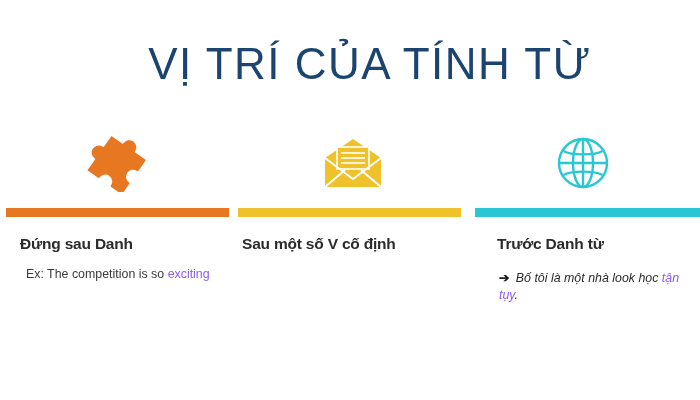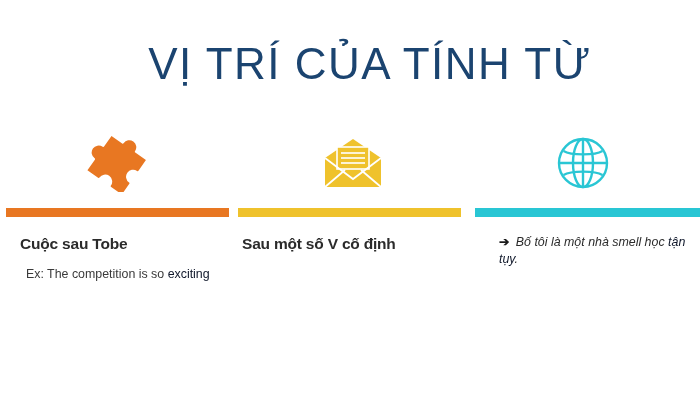--- a/index.html
+++ b/index.html
@@ -88,21 +88,21 @@
   .body-text {
     font-size: 12.4px;
     line-height: 16.5px;
     color: #3a3a3a;
     margin-top: 13px;
   }
   .col-1 .body-text { margin-left: 20px; width: 190px; }
   .col-2 .body-text { margin-left: 14px; width: 200px; }
   .col-3 .body-text { margin-left: 24px; width: 190px; }
 
-  .red { color: #0f172a; }
+  .red { color: #8b5cf6; }
   .trans {
     font-size: 12.4px;
     line-height: 17px;
     color: #2b2b2b;
     font-style: italic;
     margin-top: 17px;
   }
   .col-1 .trans { margin-left: 20px; width: 195px; }
   .col-3 .trans { margin-left: 24px; width: 195px; }
   .arrow {
@@ -125,21 +125,21 @@
       <div class="icon-wrap">
         <svg width="64" height="58" viewBox="0 0 64 58" aria-hidden="true">
           <g transform="rotate(35 32 29)">
             <path d="M12 10 h13 a1 1 0 0 0 1 -1 a7 7 0 1 1 14 0 a1 1 0 0 0 1 1 h13 v13 a1 1 0 0 1 -1 1
                      a7 7 0 1 0 0 14 a1 1 0 0 1 1 1 v13 h-13 a1 1 0 0 1 -1 -1 a7 7 0 1 0 -14 0
                      a1 1 0 0 1 -1 1 h-13 v-13 a1 1 0 0 0 -1 -1 a7 7 0 1 1 0 -14 a1 1 0 0 0 1 -1 z" fill="#e87722"></path>
           </g>
         </svg>
       </div>
       <div class="bar" style="background:#e87722"></div>
-      <div class="heading">Cuộc sau Tobe</div>
+      <div class="heading">Đứng sau Danh</div>
       <div class="body-text">
         <span>Ex: The  competition is so </span><span class="red">exciting</span><span></span>
       </div>
     </div>
 
     <div class="col col-2">
       <div class="icon-wrap">
         <svg width="58" height="52" viewBox="0 0 58 52" aria-hidden="true">
           <path d="M29 2 L57 21 L57 50 L1 50 L1 21 Z" fill="#efc22c"></path>
           <rect x="13" y="10" width="32" height="22" fill="#efc22c" stroke="#ffffff" stroke-width="1.6"></rect>
@@ -162,19 +162,20 @@
             <circle cx="27" cy="27" r="24"></circle>
             <ellipse cx="27" cy="27" rx="10" ry="24"></ellipse>
             <line x1="27" y1="3" x2="27" y2="51"></line>
             <line x1="3" y1="27" x2="51" y2="27"></line>
             <path d="M7.5 15 C15 19.5, 39 19.5, 46.5 15"></path>
             <path d="M7.5 39 C15 34.5, 39 34.5, 46.5 39"></path>
           </g>
         </svg>
       </div>
       <div class="bar" style="background:#29c6d4"></div>
+      <div class="heading">Trước Danh từ</div>
       <div class="trans">
-        <span class="arrow">➔</span><span> Bố tôi là một nhà smell học </span><span class="red">tận tụy</span><span>.</span>
+        <span class="arrow">➔</span><span> Bố tôi là một nhà look học </span><span class="red">tận tụy</span><span>.</span>
       </div>
     </div>
 
   </div>
 </div>
 
 </body></html>

